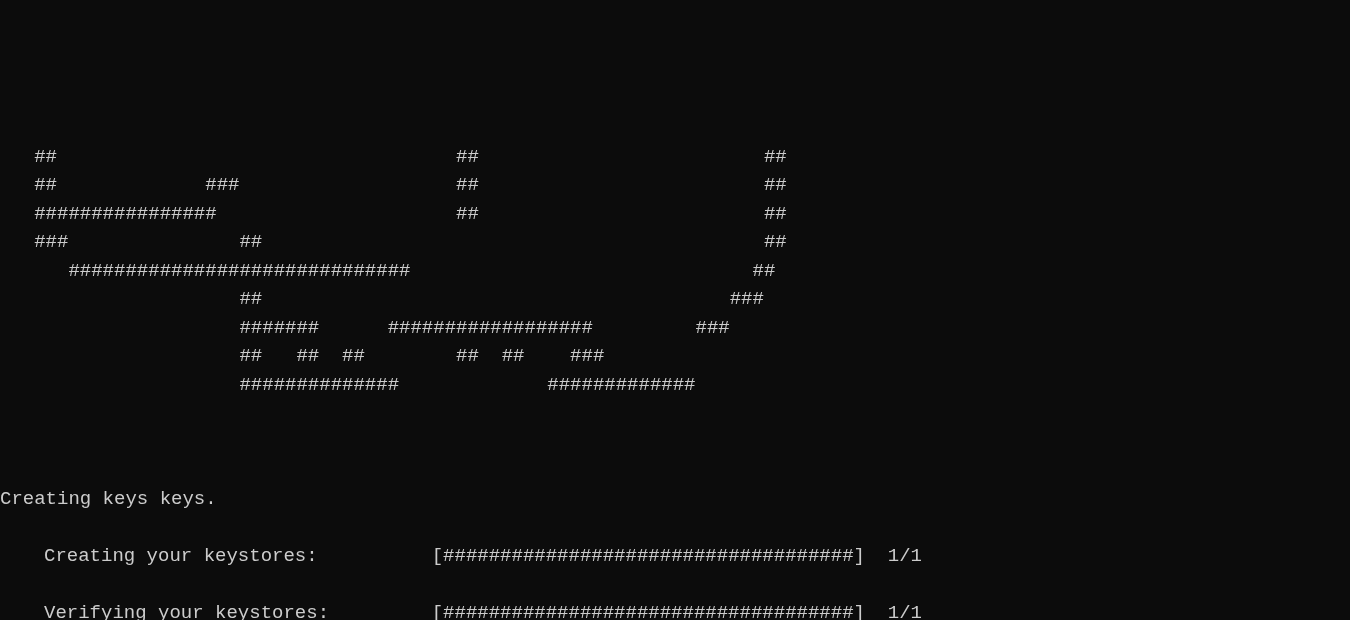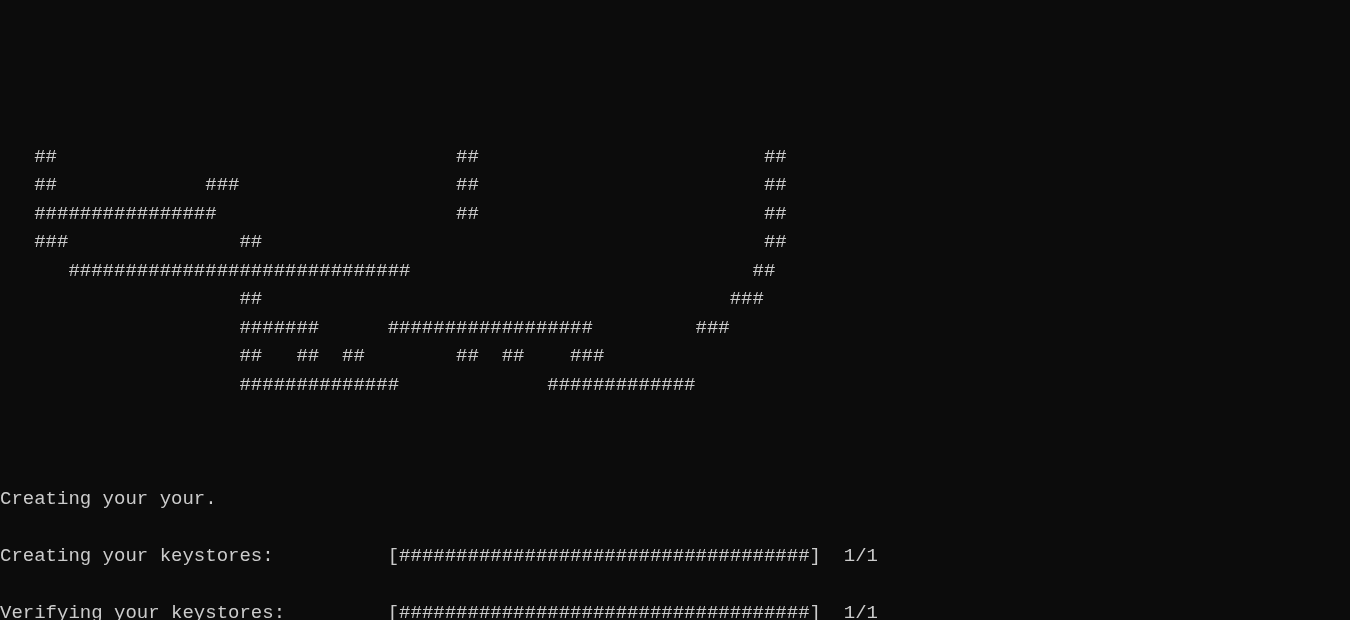--- a/index.html
+++ b/index.html
@@ -20,39 +20,40 @@
     }
     .terminal {
       padding: 0;
     }
     .ascii-art {
       white-space: pre;
       letter-spacing: 0;
     }
     .progress-line {
       white-space: pre;
+      padding-left: 44px;
     }
   </style>
 </head>
 <body>
 
 
 
 <div class="terminal">
 <div class="ascii-art"><span>   ##                                   ##                         ##</span>
 <span>   ##             ###                   ##                         ##</span>
 <span>   ################                     ##                         ##</span>
 <span>   ###               ##                                            ##</span>
 <span>      ##############################                              ##</span>
 <span>                     ##                                         ###</span>
 <span>                     #######      ##################         ###</span>
 <span>                     ##   ##  ##        ##  ##    ###</span>
 <span>                     ##############             #############</span></div>
 <div> </div>
-<div>Creating your your.</div>
+<div>Creating keys keys.</div>
 <div class="progress-line"><span><span>Creating your keystores:</span>          </span><span>[####################################]</span>  <span>1/1</span></div>
 <div class="progress-line"><span><span>Verifying your keystores:</span>         </span><span>[####################################]</span>  <span>1/1</span></div>
 
 
 
 
 
 
 
 </div>

